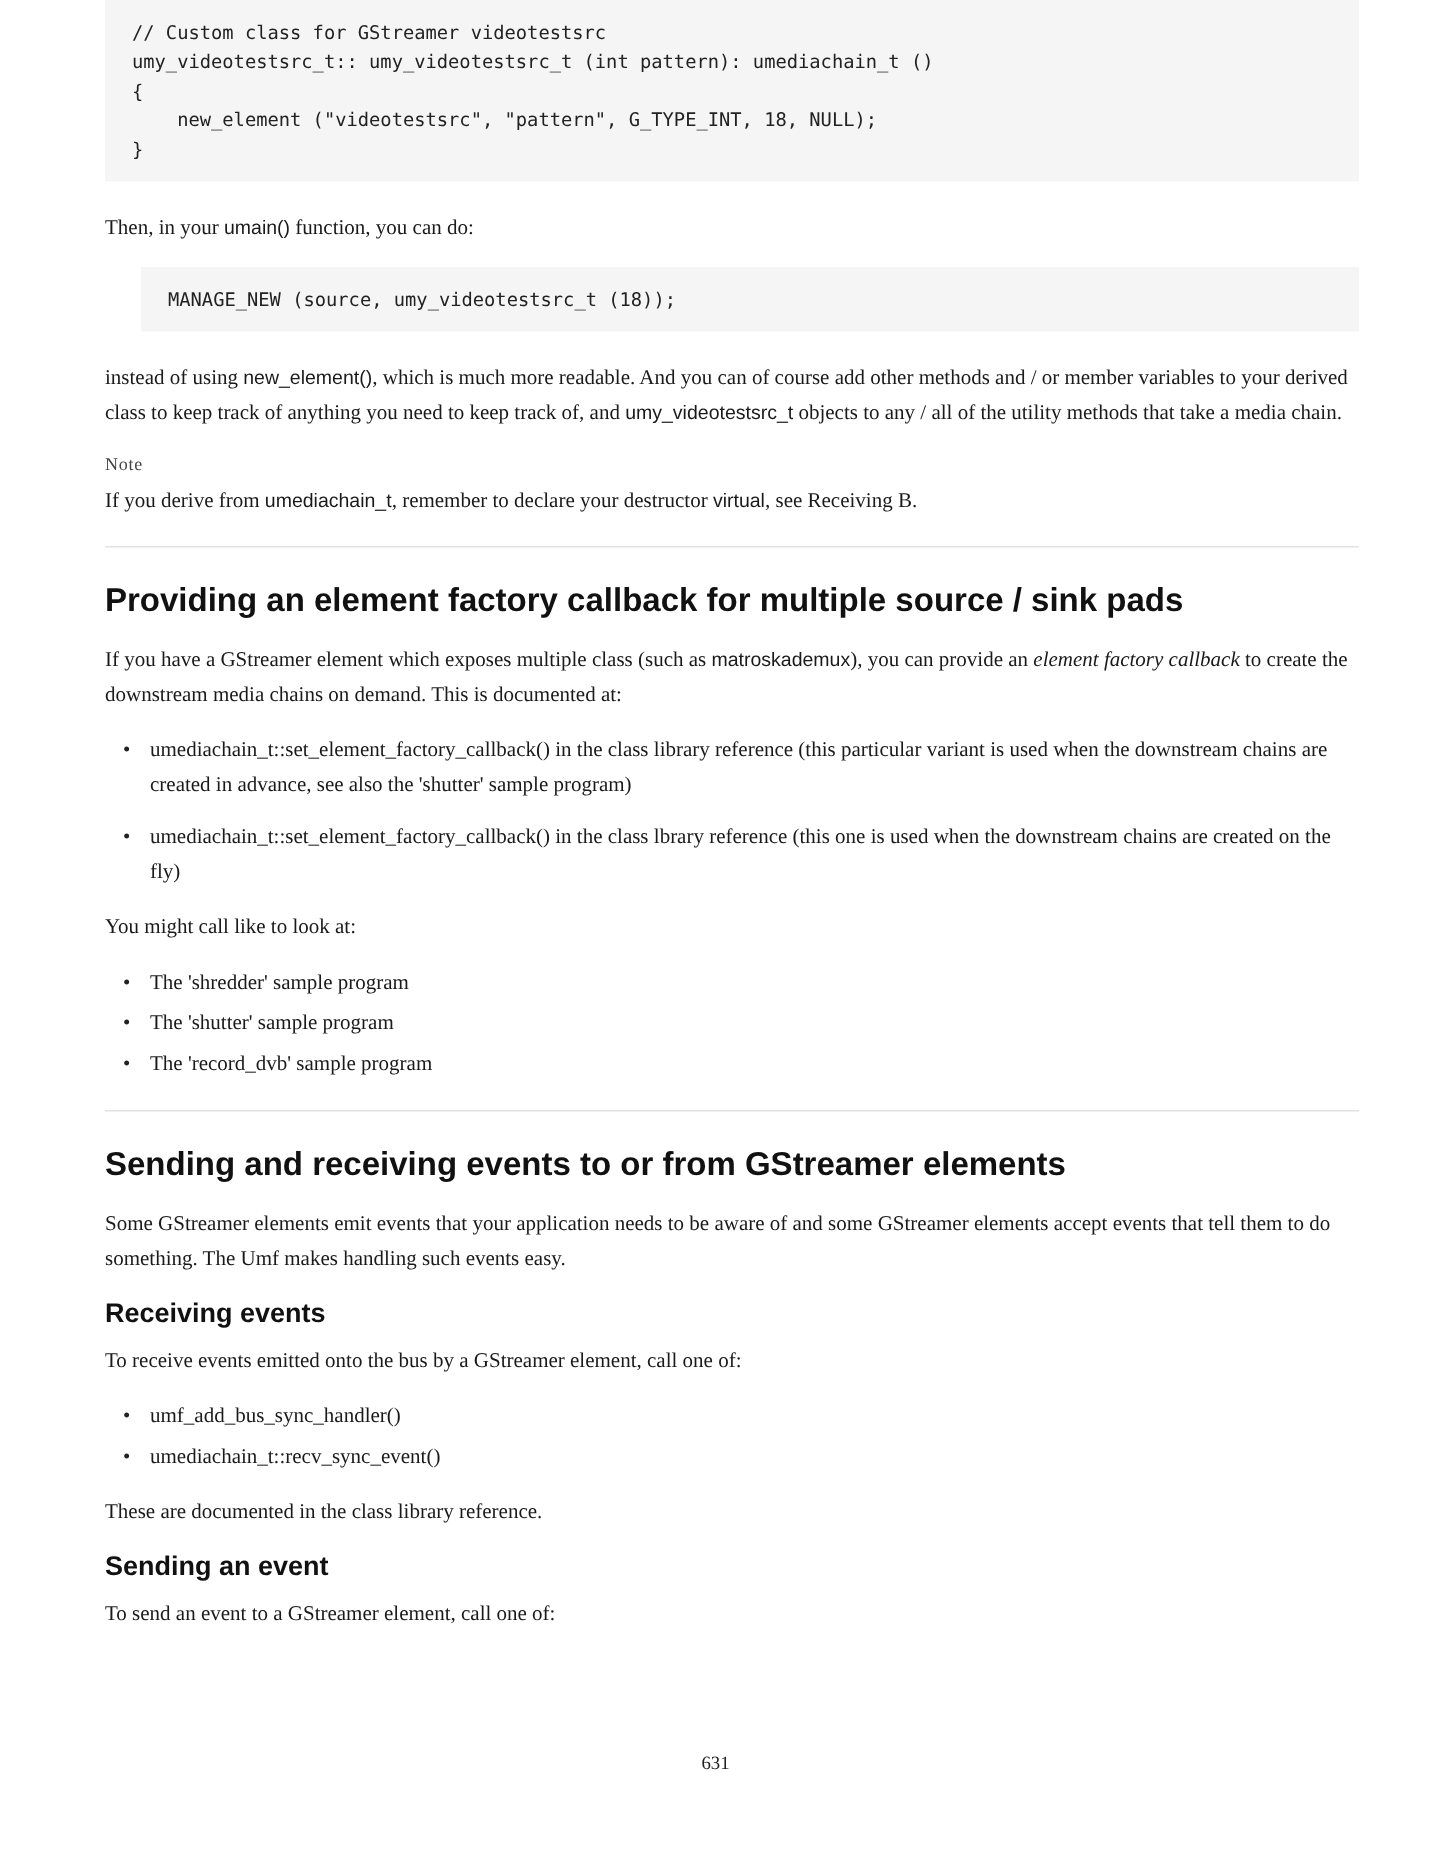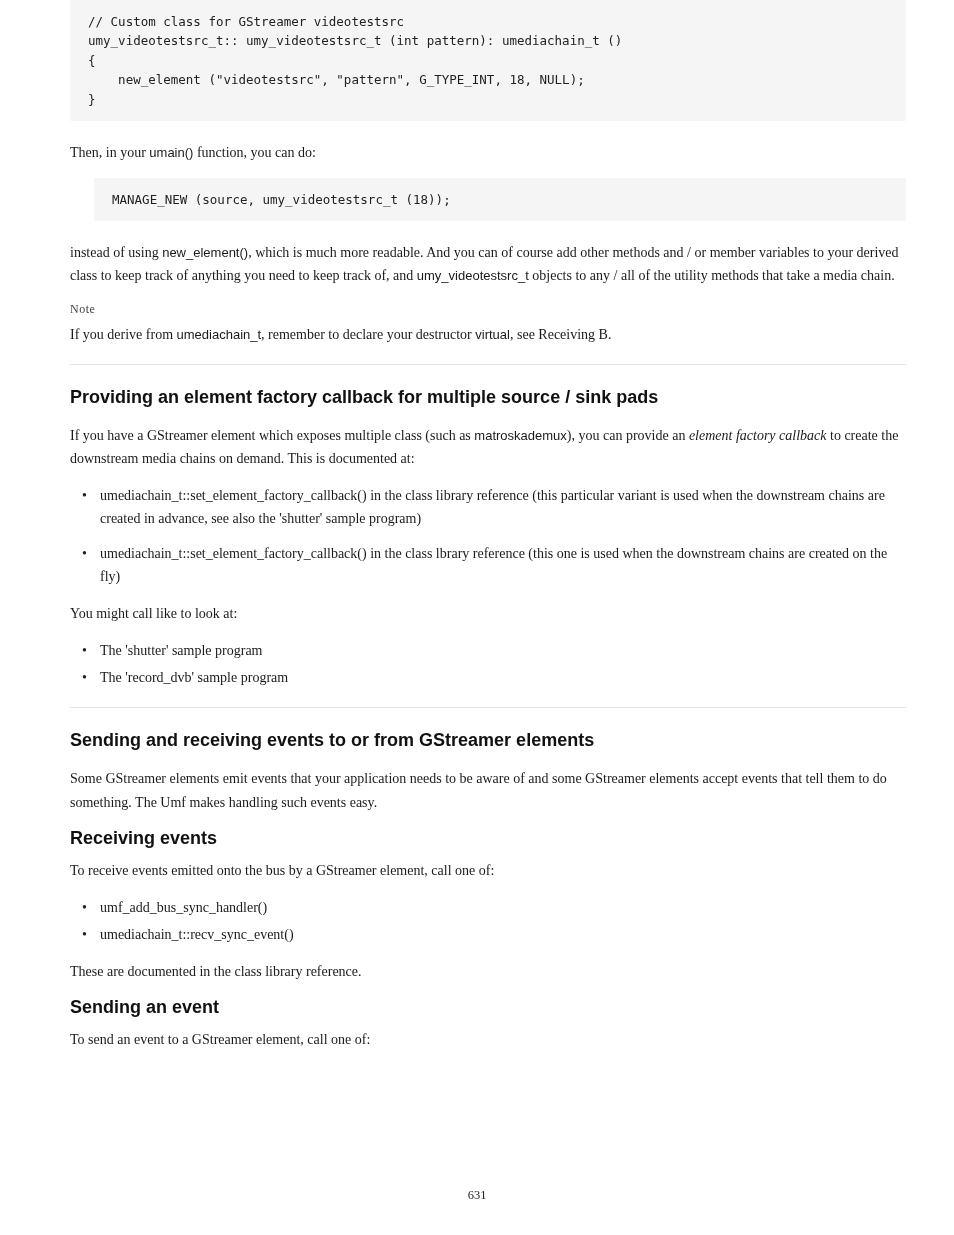--- a/index.html
+++ b/index.html
@@ -52,21 +52,21 @@
     margin-bottom: 6px;
   }
   hr.sep {
     border: none;
     border-top: 1px solid #e2e2e2;
     margin: 18px 0 22px 0;
   }
   h3.topic {
     font-family: -apple-system, 'Segoe UI', Helvetica, Arial, sans-serif;
     font-weight: 600;
-    font-size: 18px;
+    font-size: 22px;
     margin: 0 0 16px 0;
     color: #111;
   }
   h4.subhead {
     font-family: -apple-system, 'Segoe UI', Helvetica, Arial, sans-serif;
     font-weight: 600;
     font-size: 18px;
     margin: 0 0 10px 0;
     color: #111;
   }
@@ -87,21 +87,21 @@
   }
   ul.bullets > li::before {
     content: "•";
     position: absolute;
     left: 2px;
     top: 0;
     color: #222;
   }
   .page-number {
     position: absolute;
-    bottom: 32px;
+    bottom: 52px;
     left: 0;
     width: 100%;
     text-align: center;
     font-size: 12.5px;
     color: #222;
     font-family: Georgia, serif;
   }
 </style>
 </head>
 <body>
@@ -141,20 +141,21 @@
     </p>
 
     <ul class="bullets">
       <li>umediachain_t::set_element_factory_callback() in the class library reference (this particular variant is used when the downstream chains are created in advance, see also the 'shutter' sample program)</li>
       <li>umediachain_t::set_element_factory_callback() in the class lbrary reference (this one is used when the downstream chains are created on the fly)</li>
     </ul>
 
     <p class="body">You might call like to look at:</p>
 
     <ul class="bullets tight">
+      <li>The 'shredder' sample program</li>
       <li>The 'shutter' sample program</li>
       <li>The 'record_dvb' sample program</li>
     </ul>
 
     <hr class="sep">
 
     <h3 class="topic">Sending and receiving events to or from GStreamer elements</h3>
 
     <p class="body">Some GStreamer elements emit events that your application needs to be aware of and some GStreamer elements accept events that tell them to do something. The Umf makes handling such events easy.</p>
 

